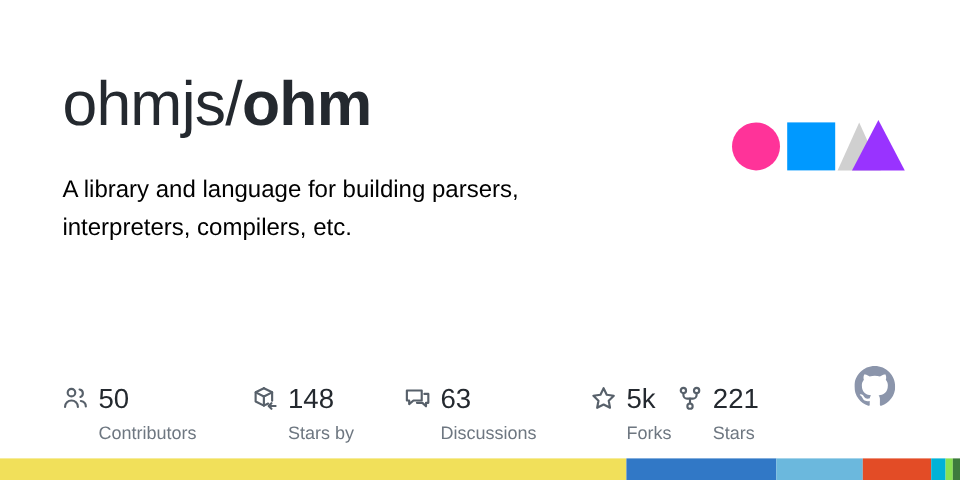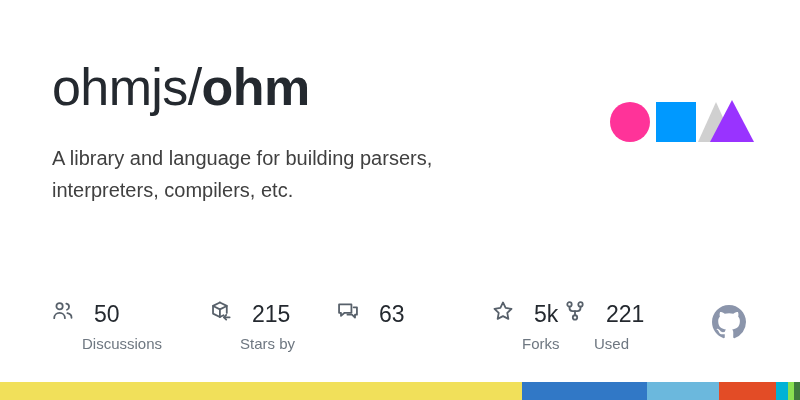--- a/index.html
+++ b/index.html
@@ -43,21 +43,21 @@
   }
 
   
   .description {
     position: absolute;
     left: 52px;
     top: 142px;
     width: 470px;
     font-size: 20px;
     line-height: 32px;
-    color: #404040;
+    color: #000000;
     font-weight: 400;
   }
 
   
   .logo {
     position: absolute;
     left: 608px;
     top: 98px;
     width: 148px;
     height: 48px;
@@ -71,23 +71,24 @@
     width: 660px;
     height: 60px;
   }
   .stat {
     position: absolute;
     top: 0;
     height: 58px;
   }
   .stat-top {
     display: flex;
-    align-items: flex-start;
+    align-items: center;
     height: 28px;
-    gap: 20px;
+    gap: 8px;
+    margin-top: 18px;
   }
   .stat-icon {
     width: 22px;
     height: 22px;
     display: block;
     flex: 0 0 auto;
     color: #57606a;
   }
   .stat-icon svg {
     display: block;
@@ -159,50 +160,51 @@
         <span class="stat-icon" style="color: rgb(87, 96, 106);">
           <svg width="22" height="22" viewBox="0 0 16 16" fill="none" stroke="currentColor" stroke-width="1.3" stroke-linecap="round" stroke-linejoin="round">
             <circle cx="5.5" cy="4.5" r="2.3"></circle>
             <path d="M1.6 13.2c0-2.3 1.8-3.9 3.9-3.9s3.9 1.6 3.9 3.9"></path>
             <path d="M10.4 2.6c1.2.2 2 1.2 2 2.3 0 1-.6 1.9-1.5 2.2"></path>
             <path d="M11.2 9.6c1.7.3 3 1.6 3 3.3"></path>
           </svg>
         </span>
         <span class="stat-value">50</span>
       </div>
-      <div class="stat-label">Discussions</div>
+      <div class="stat-label">Contributors</div>
     </div>
 
     <div class="stat" style="left:158px">
       <div class="stat-top">
         <span class="stat-icon" style="color: rgb(87, 96, 106);">
           <svg width="22" height="22" viewBox="0 0 16 16" fill="none" stroke="currentColor" stroke-width="1.3" stroke-linecap="round" stroke-linejoin="round">
             <path d="M7.2 1.8 2.2 4.3v5.6l5 2.5 2.6-1.3"></path>
             <path d="M12.2 9.4V4.3l-5-2.5"></path>
             <path d="M2.3 4.35 7.2 6.8l5-2.45"></path>
             <path d="M7.2 6.8v5.6"></path>
             <path d="M14.3 12.6h-4"></path>
             <path d="M11.8 10.9l-1.7 1.7 1.7 1.7"></path>
           </svg>
         </span>
-        <span class="stat-value">215</span>
+        <span class="stat-value">148</span>
       </div>
       <div class="stat-label">Stars by</div>
     </div>
 
     <div class="stat" style="left:285px">
       <div class="stat-top">
         <span class="stat-icon" style="color: rgb(87, 96, 106);">
           <svg width="22" height="22" viewBox="0 0 16 16" fill="none" stroke="currentColor" stroke-width="1.3" stroke-linecap="round" stroke-linejoin="round">
             <path d="M1.5 3.2h9v6.1h-5l-2.6 2.2V9.3H1.5z"></path>
             <path d="M12.1 5.3h2.4v5.4h-1.4v2.1l-2.2-2.1H7.6"></path>
           </svg>
         </span>
         <span class="stat-value">63</span>
       </div>
+      <div class="stat-label">Discussions</div>
     </div>
 
     <div class="stat" style="left:440px">
       <div class="stat-top">
         <span class="stat-icon" style="color: rgb(87, 96, 106);">
           <svg width="22" height="22" viewBox="0 0 16 16" fill="none" stroke="currentColor" stroke-width="1.3" stroke-linecap="round" stroke-linejoin="round">
             <path d="M8 1.8l1.9 4 4.3.6-3.1 3 .8 4.3L8 11.7l-3.9 2 .8-4.3-3.1-3 4.3-.6z"></path>
           </svg>
         </span>
         <span class="stat-value">5k</span>
@@ -216,21 +218,21 @@
           <svg width="22" height="22" viewBox="0 0 16 16" fill="none" stroke="currentColor" stroke-width="1.3" stroke-linecap="round" stroke-linejoin="round">
             <circle cx="4" cy="3.2" r="1.6"></circle>
             <circle cx="12" cy="3.2" r="1.6"></circle>
             <circle cx="8" cy="12.7" r="1.6"></circle>
             <path d="M4 4.8v1.1c0 1.2 1 2.2 2.2 2.2h3.6c1.2 0 2.2-1 2.2-2.2V4.8"></path>
             <path d="M8 8.1v3"></path>
           </svg>
         </span>
         <span class="stat-value">221</span>
       </div>
-      <div class="stat-label">Used</div>
+      <div class="stat-label">Stars</div>
     </div>
 
   </div>
 
   <div class="gh-mark" style="color: rgb(139, 149, 171);">
     <svg width="34" height="34" viewBox="0 0 16 16" fill="currentColor">
       <path d="M8 0C3.58 0 0 3.58 0 8c0 3.54 2.29 6.53 5.47 7.59.4.07.55-.17.55-.38 0-.19-.01-.82-.01-1.49-2.01.37-2.53-.49-2.69-.94-.09-.23-.48-.94-.82-1.13-.28-.15-.68-.52-.01-.53.63-.01 1.08.58 1.23.82.72 1.21 1.87.87 2.33.66.07-.52.28-.87.51-1.07-1.78-.2-3.64-.89-3.64-3.95 0-.87.31-1.59.82-2.15-.08-.2-.36-1.02.08-2.12 0 0 .67-.21 2.2.82.64-.18 1.32-.27 2-.27s1.36.09 2 .27c1.53-1.04 2.2-.82 2.2-.82.44 1.1.16 1.92.08 2.12.51.56.82 1.27.82 2.15 0 3.07-1.87 3.75-3.65 3.95.29.25.54.73.54 1.48 0 1.07-.01 1.93-.01 2.2 0 .21.15.46.55.38A8.013 8.013 0 0 0 16 8c0-4.42-3.58-8-8-8z"></path>
     </svg>
   </div>
 

